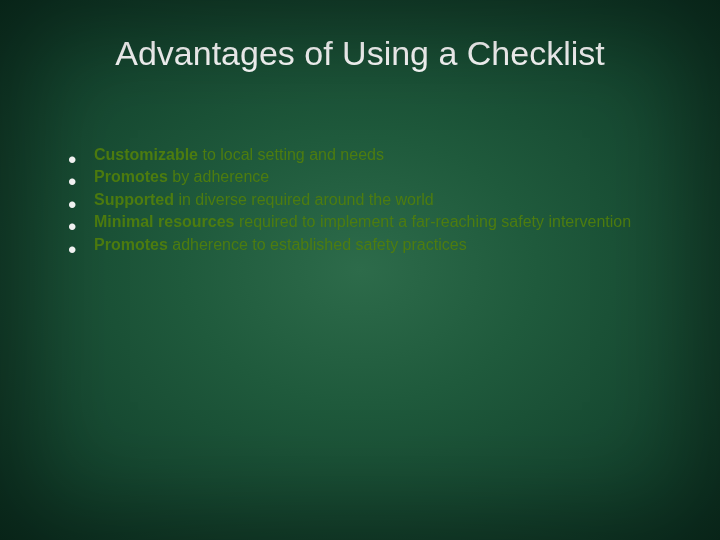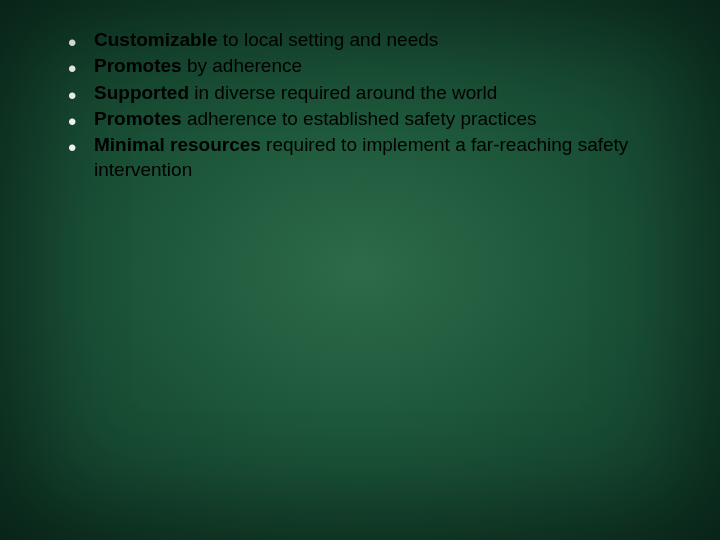--- a/index.html
+++ b/index.html
@@ -30,50 +30,51 @@
     margin-bottom: 72px;
     color: #ffffff;
   }
   ul.bullets {
     list-style: none;
     padding-left: 12px;
   }
   ul.bullets li {
     position: relative;
     padding-left: 32px;
-    font-size: 19px;
+    font-size: 16px;
     line-height: 1.28;
     margin-bottom: 2px;
-    color: #000000;
+    color: #4d7c0f;
   }
   ul.bullets li::before {
     content: "•";
     position: absolute;
     left: 6px;
     top: 0;
     font-size: 24px;
     color: #ffffff;
   }
   .bold { font-weight: 700; }
 </style>
 </head>
 <body>
 
 <div class="slide">
+  <h1 class="title">Advantages of Using a Checklist</h1>
   <ul class="bullets">
     <li>
       <span class="bold">Customizable</span><span> to local setting and needs</span>
     </li>
     <li>
       <span class="bold">Promotes</span><span> by adherence</span>
     </li>
     <li>
       <span class="bold">Supported</span><span> in diverse required around the world</span>
     </li>
     <li>
-      <span class="bold">Promotes</span><span> adherence to established safety practices</span>
+      <span class="bold">Minimal resources</span><span> required to implement a far-reaching safety intervention</span>
     </li>
     <li>
-      <span class="bold">Minimal resources</span><span> required to implement a far-reaching safety intervention</span>
+      <span class="bold">Promotes</span><span> adherence to established safety practices</span>
     </li>
   </ul>
 </div>
 <div class="vignette"></div>
 
 </body></html>

